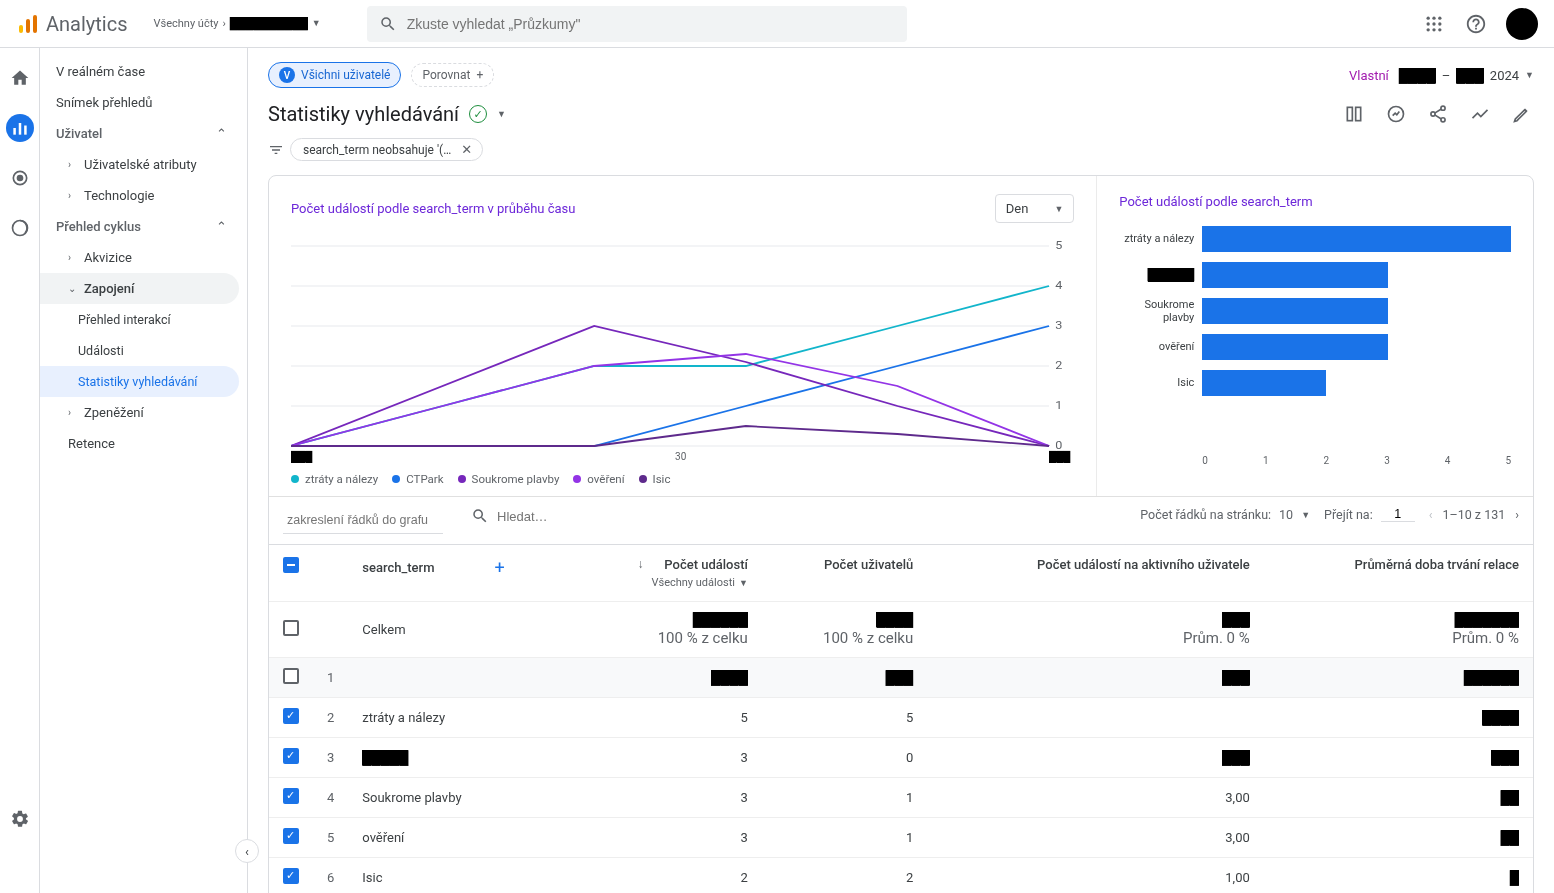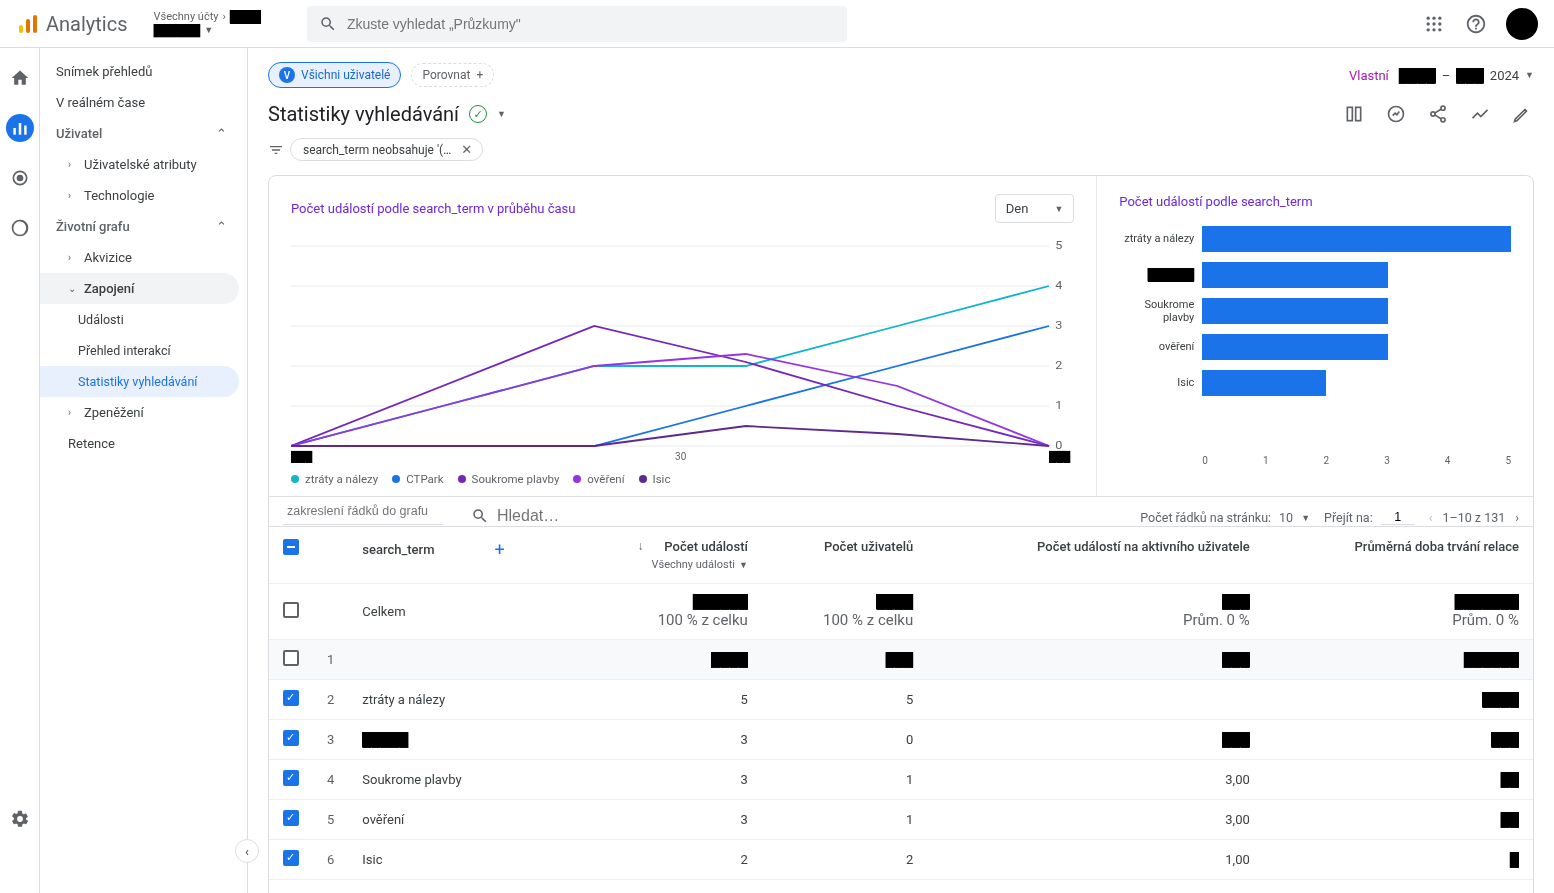--- a/index.html
+++ b/index.html
@@ -2,21 +2,21 @@
 <html><head>
 <meta charset="utf-8">
 <style>
 * { box-sizing: border-box; margin: 0; padding: 0; }
 body { font-family: Roboto, Arial, sans-serif; font-size: 13px; color: #3c4043; background: #fff; width: 1554px; height: 893px; overflow: hidden; }
 
 
 .header { display: flex; align-items: center; height: 48px; padding: 0 16px; border-bottom: 1px solid #dadce0; gap: 16px; }
 .logo { display: flex; align-items: flex-end; gap: 6px; font-size: 20px; color: #5f6368; }
 .logo-icon { width: 24px; height: 24px; }
-.account-picker { display: flex; flex-direction: column; font-size: 11px; color: #5f6368; cursor: pointer; line-height: 1.2; margin-left: 10px;}
+.account-picker { display: flex; flex-direction: row; font-size: 11px; color: #5f6368; cursor: pointer; line-height: 1.2; margin-left: 10px;}
 .account-picker .line1 { display:flex; align-items:center; gap:4px;}
 .account-picker .line2 { display:flex; align-items:center; gap:4px; font-weight:500; }
 .redact { background:#000; color:#000; display:inline-block; }
 .search-bar { flex: 0 0 540px; margin-left: 30px; display: flex; align-items: center; background: #f1f3f4; border-radius: 4px; height: 36px; padding: 0 12px; gap: 10px; color: #5f6368;}
 .search-bar input { border: none; background: transparent; outline: none; flex: 1; font-size: 14px; color:#5f6368;}
 .header-actions { margin-left: auto; display: flex; align-items: center; gap: 18px; color: #5f6368; }
 .icon-btn { width: 24px; height: 24px; display:inline-flex; align-items:center; justify-content:center; cursor:pointer; fill:#5f6368; color:#5f6368;}
 .avatar { width:32px; height:32px; background:#000; border-radius:50%; }
 
 
@@ -75,24 +75,24 @@
 
 
 .barchart { height: 230px; margin-top:12px;}
 .bar-row { display:flex; align-items:center; height:36px; gap:8px;}
 .bar-label { width: 75px; font-size:11px; color:#3c4043; text-align:right; line-height:1.2;}
 .bar-track { flex:1; height:26px; position:relative;}
 .bar-fill { height:100%; background:#1a73e8; }
 .bar-axis { display:flex; justify-content:space-between; font-size:10px; color:#5f6368; padding-left:83px; margin-top:4px;}
 
 
-.table-controls { display:flex; align-items:flex-end; border-top:1px solid #e0e0e0; padding:1px 14px; gap:14px; font-size:12.5px; color:#5f6368;}
+.table-controls { display:flex; align-items:flex-start; border-top:1px solid #e0e0e0; padding:10px 14px; gap:14px; font-size:12.5px; color:#5f6368;}
 .plot-input { border:none; border-bottom:1px solid #dadce0; padding:6px 4px; width:160px; font-size:12.5px; outline:none; color:#9aa0a6;}
 .table-search { display:flex; align-items:center; gap:8px; margin-left:14px;}
-.table-search input { border:none; outline:none; font-size:16px; width:200px;}
+.table-search input { border:none; outline:none; font-size:13px; width:200px;}
 .table-controls .spacer { flex:1; }
 .rows-sel { display:inline-flex; align-items:center; gap:8px;}
 .goto { display:inline-flex; align-items:center; gap:8px;}
 .goto input { width:34px; border:none; border-bottom:1px solid #dadce0; text-align:center; outline:none; font-size:12.5px;}
 .pager { display:inline-flex; align-items:center; gap:10px;}
 
 
 .data-table { width:100%; border-collapse:collapse; font-size:13px;}
 .data-table th, .data-table td { padding: 10px 14px; text-align:right; border-top:1px solid #eee;}
 .data-table th:first-child, .data-table td:first-child { width:42px; text-align:center;}
@@ -198,50 +198,50 @@
         </svg>
       </div>
     <div class="rail-bottom rail-item">
         <svg width="20" height="20" viewBox="0 0 24 24" fill="#5f6368">
           <path d="M19.14 12.94c.04-.3.06-.61.06-.94 0-.32-.02-.64-.07-.94l2.03-1.58a.5.5 0 00.12-.64l-1.92-3.32a.5.5 0 00-.61-.22l-2.39.96a7.03 7.03 0 00-1.62-.94l-.36-2.54A.5.5 0 0014 2h-4a.5.5 0 00-.5.42l-.36 2.54c-.58.24-1.12.56-1.62.94l-2.39-.96a.5.5 0 00-.61.22L2.6 8.48a.5.5 0 00.12.64l2.03 1.58c-.05.3-.07.62-.07.94 0 .33.02.64.06.94l-2.03 1.58a.5.5 0 00-.12.64l1.92 3.32c.14.24.43.34.68.22l2.39-.96c.5.38 1.04.7 1.62.94l.36 2.54c.4.24.25.42.5.42h4c.25 0 .46-.18.5-.42l.36-2.54c.58-.24 1.12-.56 1.62-.94l2.39.96c.25.12.54.02.68-.22l1.92-3.32a.5.5 0 00-.12-.64l-2.03-1.58zM12 15.5A3.5 3.5 0 1112 8.5a3.5 3.5 0 010 7z"></path>
         </svg>
       </div>
   </div>
 
   <div class="sidebar">
+    <div class="nav-item">V reálném čase</div>
     <div class="nav-item">Snímek přehledů</div>
-    <div class="nav-item">V reálném čase</div>
 
     <div class="nav-grouphead">
       <span>Uživatel</span>
       <span>⌃</span>
     </div>
     <div class="nav-sub">
         <span class="chev">›</span>
         <span>Uživatelské atributy</span>
       </div>
     <div class="nav-sub">
         <span class="chev">›</span>
         <span>Technologie</span>
       </div>
 
     <div class="nav-grouphead">
-      <span>Životní grafu</span>
+      <span>Přehled cyklus</span>
       <span>⌃</span>
     </div>
     <div class="nav-sub">
         <span class="chev">›</span>
         <span>Akvizice</span>
       </div>
     <div class="nav-sub nav-selected-parent">
         <span class="chev">⌄</span>
         <span>Zapojení</span>
       </div>
+    <div class="nav-sub l3">Přehled interakcí</div>
     <div class="nav-sub l3">Události</div>
-    <div class="nav-sub l3">Přehled interakcí</div>
     <div class="nav-sub l3 nav-active">Statistiky vyhledávání</div>
     <div class="nav-sub">
         <span class="chev">›</span>
         <span>Zpeněžení</span>
       </div>
     <div class="nav-sub">
         <span>Retence</span>
       </div>
 
     <div class="collapse-btn">‹</div>

